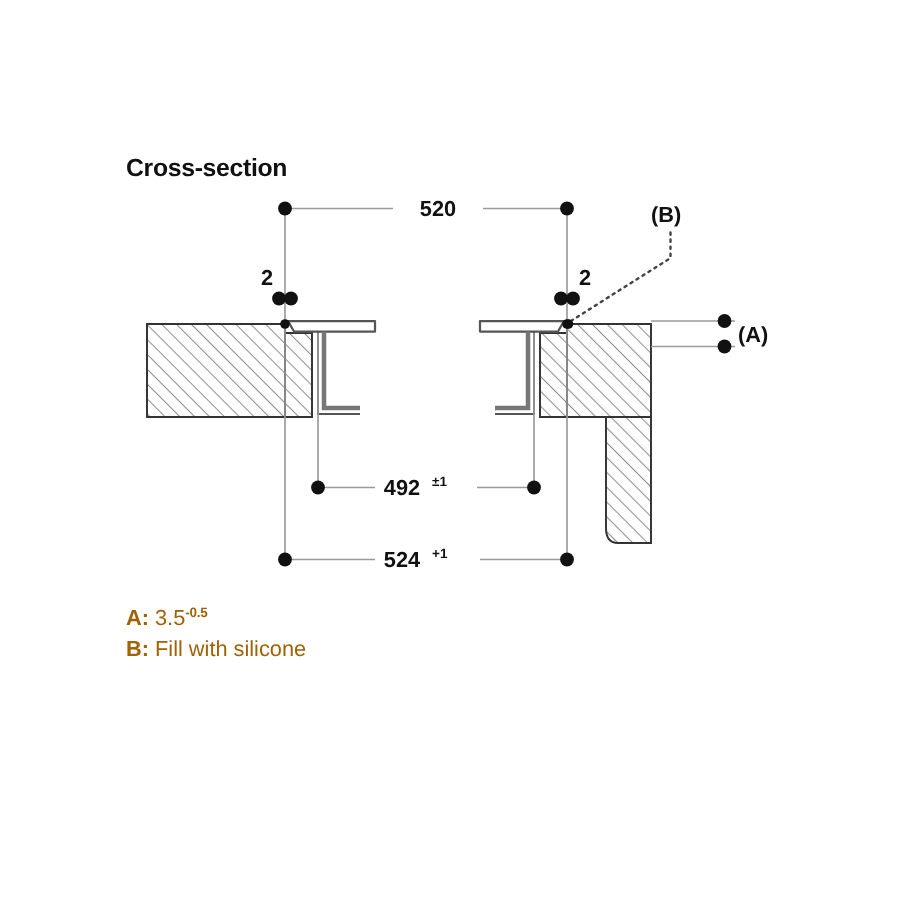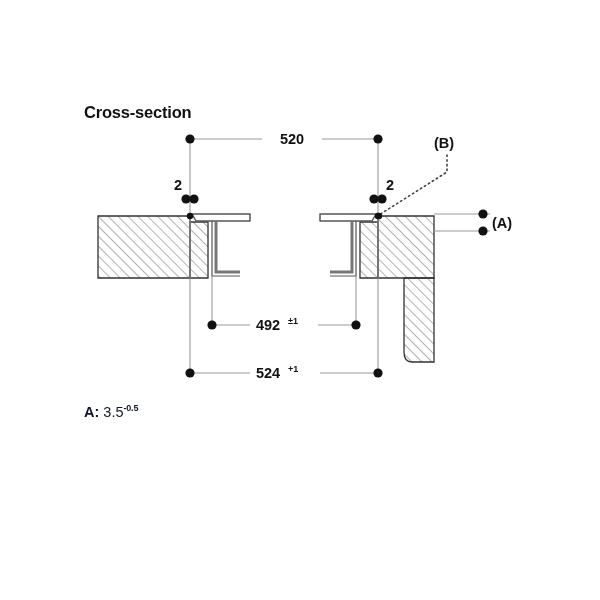--- a/index.html
+++ b/index.html
@@ -35,21 +35,21 @@
     left: 0;
     top: 0;
     width: 600px;
     height: 600px;
   }
   .legend {
     position: absolute;
     left: 84px;
     top: 398px;
     font-size: 14.5px;
-    color: #0f172a;
+    color: #a16207;
     line-height: 20px;
   }
   .legend .lbl {
     font-weight: bold;
   }
   .legend .row {
     white-space: nowrap;
   }
   .legend .row.units {
     margin-top: 23px;
@@ -180,15 +180,19 @@
       <circle cx="379" cy="216" r="3.2" fill="#111111"></circle>
       <text class="ref-text" x="434" y="148" text-anchor="start">(B)</text>
     </g>
   </svg>
 
   <div class="legend">
     <div class="row">
       <span class="lbl">A:</span>
       <span>3.5</span><span class="sup">-0.5</span>
     </div>
+    <div class="row">
+      <span class="lbl">B:</span>
+      <span>Fill with silicone</span>
+    </div>
   </div>
 
 </div>
 
 </body></html>

